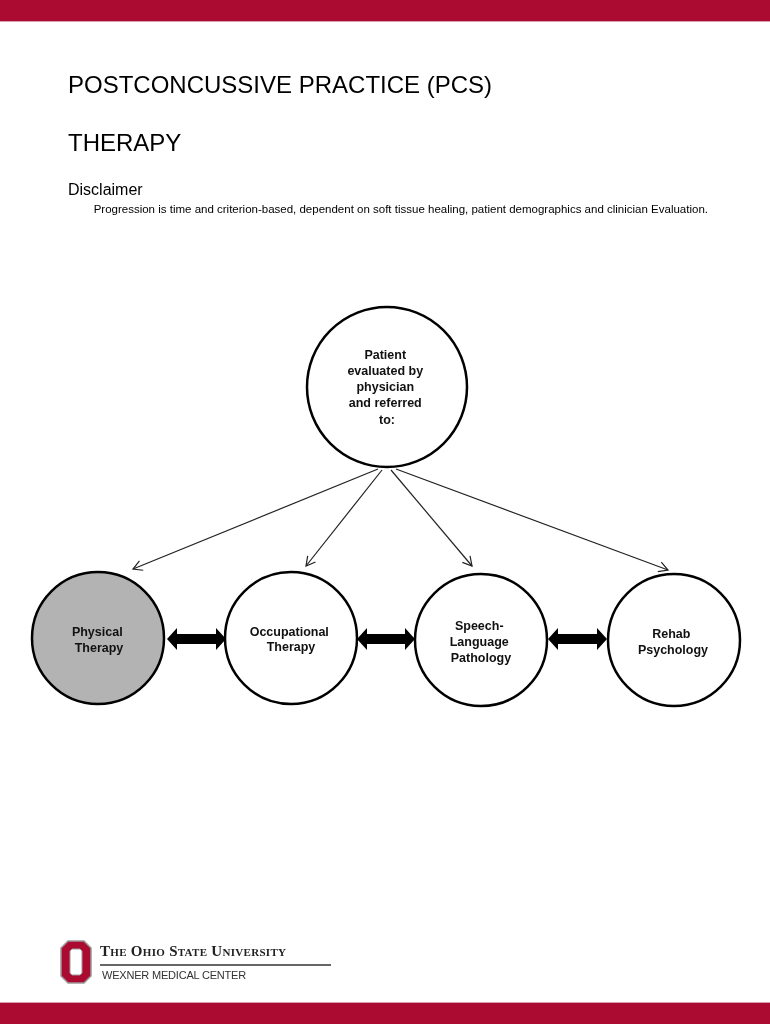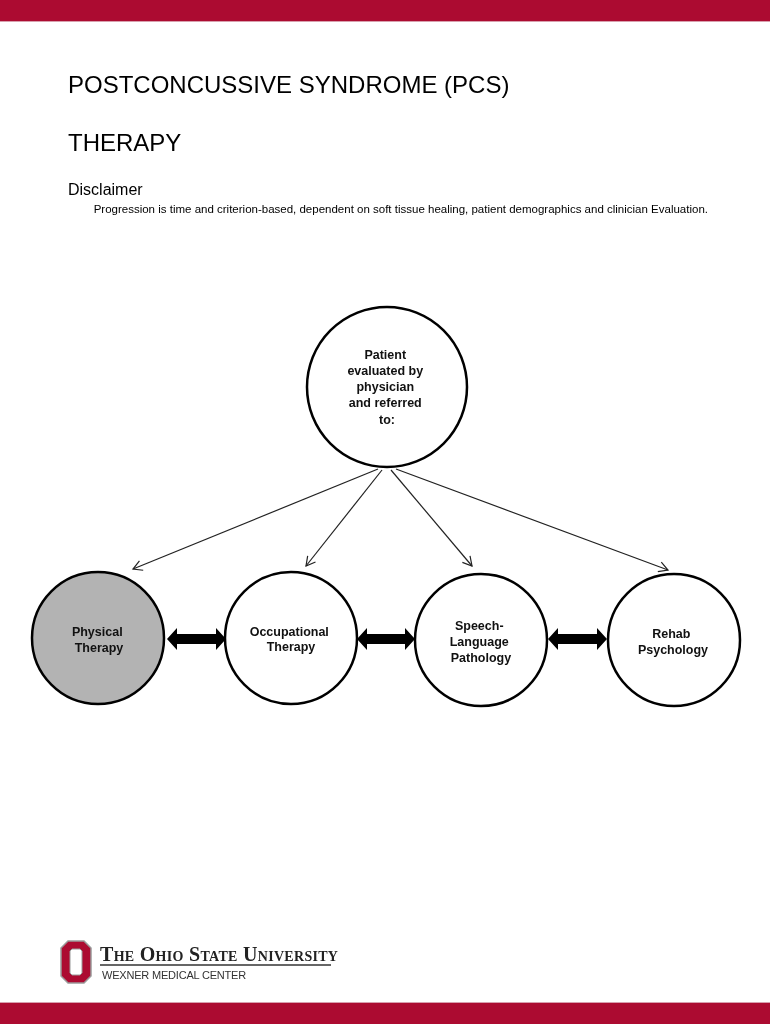--- a/index.html
+++ b/index.html
@@ -6,31 +6,31 @@
   body { width:770px; height:1024px; position:relative; background:#ffffff; overflow:hidden; font-family:"Liberation Sans", sans-serif; color:#000; }
   .bar { position:absolute; left:0; width:770px; background:#ac0b31; }
   .bar.top { top:0; height:21px; border-bottom:1px solid #d8a0ae; }
   .bar.bottom { top:1002px; height:22px; border-top:1px solid #d8a0ae; }
   .title { position:absolute; left:68px; top:70px; width:640px; font-size:24px; line-height:29px; font-weight:normal; margin:0; }
   .disc-h { position:absolute; left:68px; top:181px; font-size:16px; }
   .disc-t { position:absolute; left:68px; top:202px; width:640px; font-size:11.5px; line-height:15px;text-align:right; }
   svg.diagram { position:absolute; left:0; top:290px; }
   .node-label { font-family:"Liberation Sans", sans-serif; font-weight:bold; font-size:12.5px; text-anchor:middle; fill:#111; }
   .logo { position:absolute; left:60px; top:940px; }
-  .osu { position:absolute; left:100px; top:943px; font-family:"Liberation Serif", serif; font-weight:bold; font-size:20px; font-variant:small-caps; letter-spacing:0.3px; color:#222;text-align:center; }
+  .osu { position:absolute; left:100px; top:943px; font-family:"Liberation Serif", serif; font-weight:bold; font-size:15px; font-variant:small-caps; letter-spacing:0.3px; color:#222;text-align:center; }
   .osu-line { position:absolute; left:100px; top:964px; width:231px; height:1.5px; background:#666; }
   .wmc { position:absolute; left:102px; top:969px; font-size:11px; color:#333; letter-spacing:-0.2px;text-align:center; }
 </style>
 </head>
 <body>
 
 <div class="bar top"></div>
 
 <h1 class="title">
-  <span>POSTCONCUSSIVE SYNDROME (PCS)</span><br>
+  <span>POSTCONCUSSIVE PRACTICE (PCS)</span><br>
   <br>
   <span>THERAPY</span>
 </h1>
 
 <div class="disc-h">Disclaimer</div>
 <div class="disc-t">Progression is time and criterion-based, dependent on soft tissue healing, patient demographics and clinician Evaluation.</div>
 
 <svg class="diagram" width="770" height="440" viewBox="0 290 770 440">
   <defs>
     <marker id="open-arrow" markerWidth="12" markerHeight="12" refX="10" refY="6" orient="auto" markerUnits="userSpaceOnUse">

